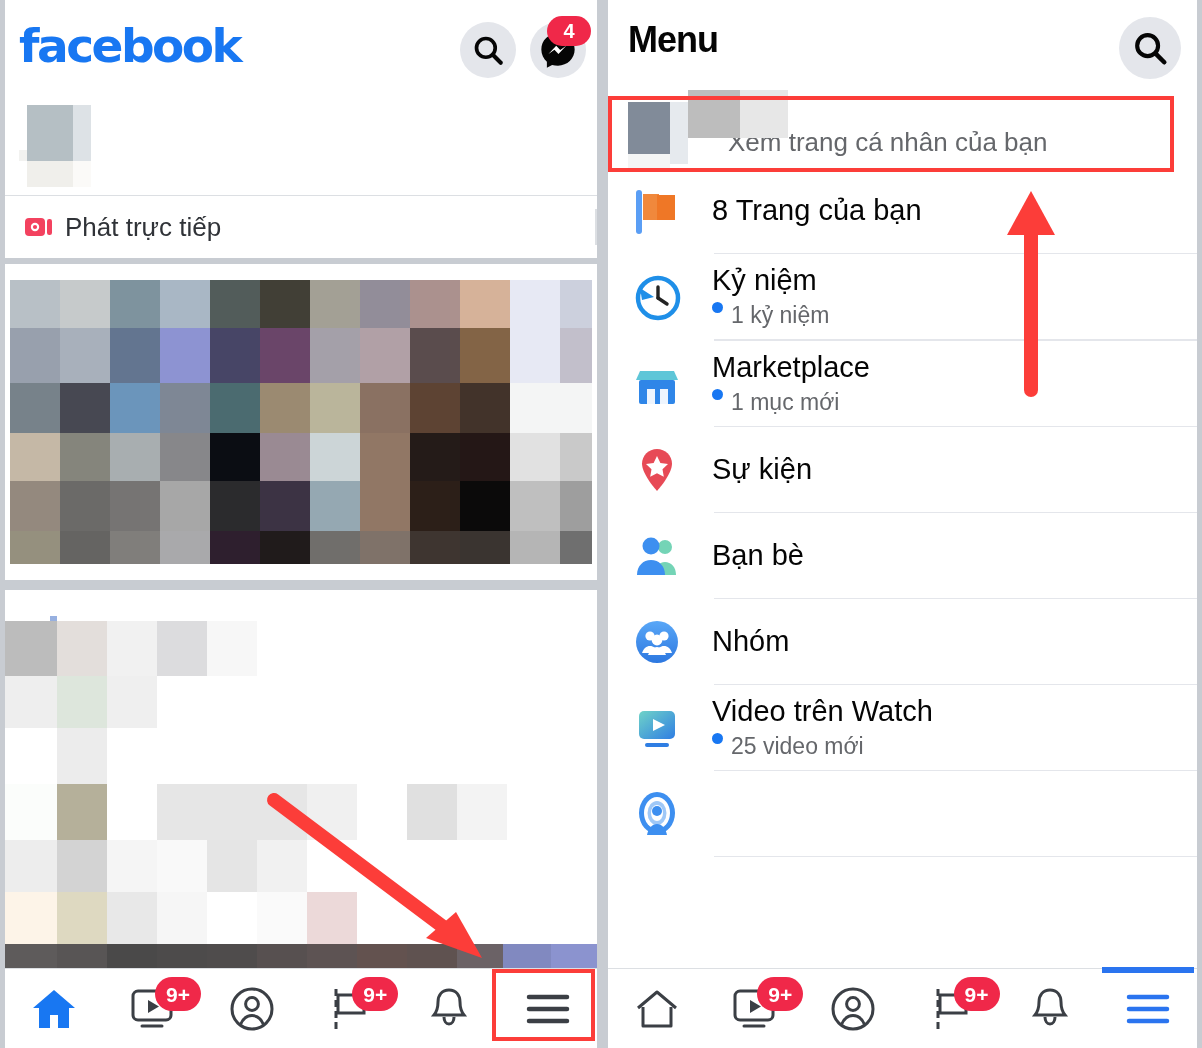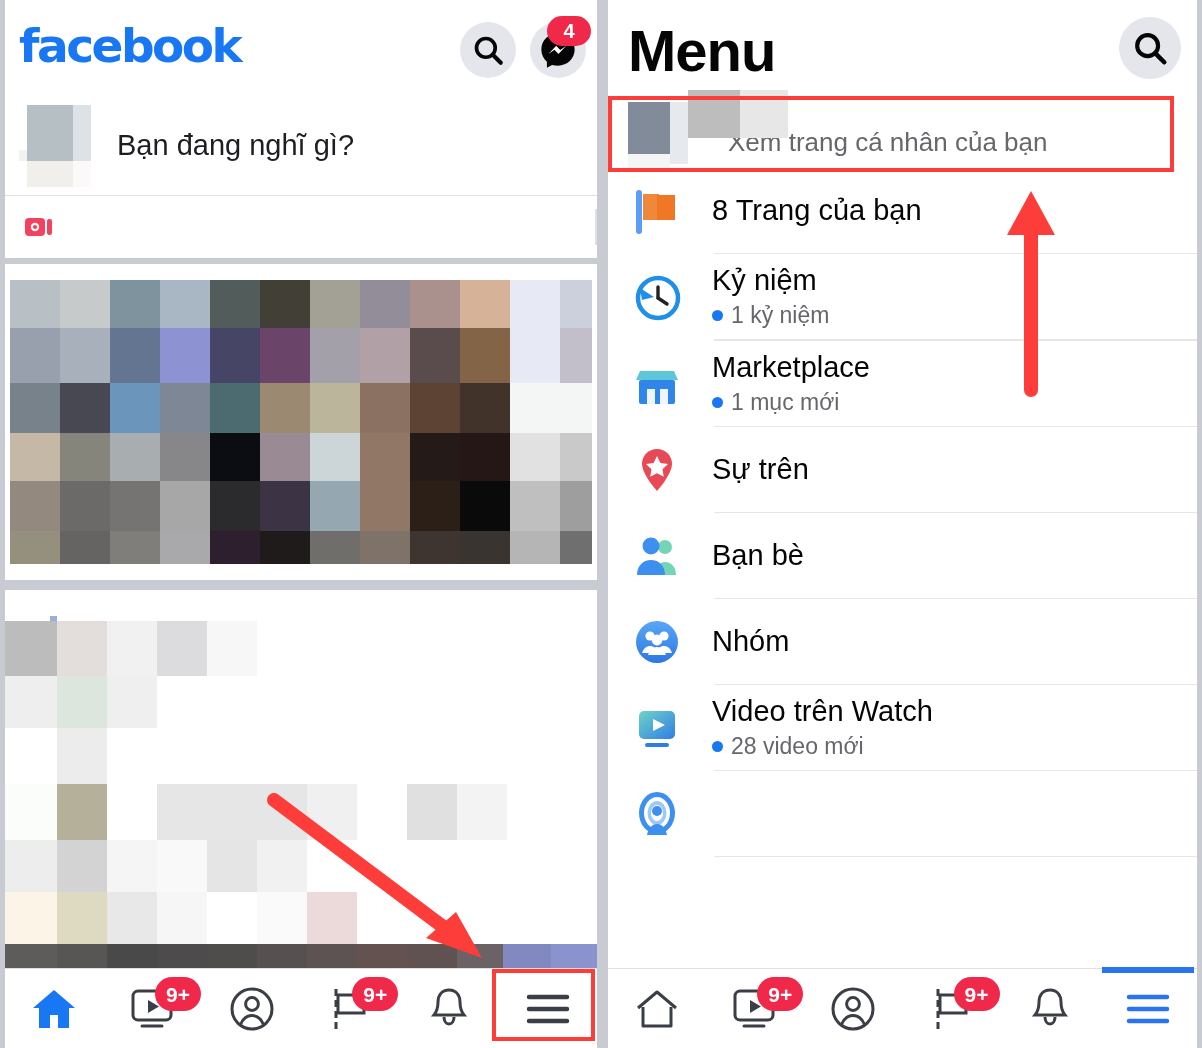--- a/index.html
+++ b/index.html
@@ -41,34 +41,34 @@
   .action:first-child{justify-content:flex-start;padding-left:20px;}
   .action-div{width:1px;height:36px;background:#dcdfe3;}
 
   
   .feed-gap{height:14px;background:#c8ccd2;}
   .mosaic{position:relative;width:100%;}
   .mosaic i{position:absolute;display:block;}
 
   
   .menu-head{height:92px;position:relative;}
-  .menu-title{position:absolute;left:20px;top:22px;font-size:58px;font-weight:bold;color:#050505;
+  .menu-title{position:absolute;left:20px;top:22px;font-size:36px;font-weight:bold;color:#050505;
               letter-spacing:-1px;line-height:1;}
   .menu-search{right:16px;top:17px;width:62px;height:62px;}
 
   .profile-row{position:relative;height:76px;margin:0 0 0 0;display:flex;align-items:flex-end;}
   .profile-mosaic{position:relative;width:90px;height:76px;margin-left:20px;}
   .profile-mosaic i{position:absolute;display:block;}
   .profile-label{font-size:26px;color:#65676b;margin-left:10px;padding-bottom:10px;}
 
   .mitem{display:flex;align-items:center;height:85px;padding-left:18px;}
   .mitem-ico{width:62px;height:62px;flex:0 0 62px;display:flex;align-items:center;justify-content:center;}
   .mitem-body{margin-left:24px;display:flex;flex-direction:column;justify-content:center;}
   .mitem-label{font-size:29px;color:#050505;line-height:1.15;}
-  .mitem-sub{font-size:23px;color:#65676b;display:flex;align-items:center;gap:8px;margin-top:5px;}
+  .mitem-sub{font-size:23px;color:#65676b;display:flex;gap:8px;margin-top:5px;}
   .dot{width:11px;height:11px;border-radius:50%;background:#1877f2;display:inline-block;}
   .mdiv{height:1px;background:#e4e6eb;margin-left:106px;}
 
   
   .botnav{position:absolute;bottom:0;left:0;right:0;height:79px;background:#fff;
           border-top:1px solid #dcdfe3;display:flex;align-items:center;}
   .navcell{flex:1;position:relative;display:flex;align-items:center;justify-content:center;height:100%;}
   .navbadge{position:absolute;top:8px;left:52%;min-width:34px;height:34px;padding:0 6px;font-size:21px;}
 
   
@@ -104,33 +104,33 @@
 
     <div class="composer">
       <div class="avatar-mosaic">
         <i style="left:0;top:0;width:8px;height:45px;background:#ffffff"></i>
         <i style="left:8px;top:0;width:46px;height:56px;background:#b5bfc4"></i>
         <i style="left:54px;top:0;width:18px;height:56px;background:#dde2e6"></i>
         <i style="left:0;top:45px;width:8px;height:11px;background:#f2f2f0"></i>
         <i style="left:8px;top:56px;width:46px;height:26px;background:#f0efeb"></i>
         <i style="left:54px;top:56px;width:18px;height:26px;background:#fbfaf8"></i>
       </div>
-      <div class="composer-text">Bạn đang nghĩ gì?</div>
     </div>
 
     <div class="sep"></div>
 
     <div class="actions">
       <div class="action">
         <svg width="30" height="24" viewBox="0 0 30 24">
           <rect x="0" y="3" width="20" height="18" rx="4" fill="#f3425f"></rect>
           <circle cx="10" cy="12" r="4.2" fill="#ffffff"></circle>
             <circle cx="10" cy="12" r="2.1" fill="#f3425f"></circle>
           <rect x="22" y="4" width="5" height="16" rx="2.2" fill="#f3425f"></rect>
         </svg>
+        <span>Phát trực tiếp</span>
       </div>
       <div class="action-div"></div>
       <div class="action-div"></div>
     </div>
 
     <div class="feed-gap" style="height:6px"></div>
 
     <div class="mosaic" style="height:316px;background:#fff">
       <div style="position:absolute;left:5px;top:16px;width:582px;height:284px;overflow:hidden">
         <i style="left:0;top:0;width:50px;height:48px;background:#b8c0c6"></i>
@@ -393,21 +393,21 @@
       <div class="mdiv"></div>
 
       <div class="mitem">
         <div class="mitem-ico">
           <svg width="58" height="58" viewBox="0 0 58 58">
             <path d="M29 8C20.7 8 14 14.6 14 22.8 14 33.6 29 50 29 50s15-16.4 15-27.2C44 14.6 37.3 8 29 8z" fill="#e74a56"></path>
             <path d="M29 15l3.4 6.9 7.6 1.1-5.5 5.3 1.3 7.5L29 32.3l-6.8 3.5 1.3-7.5-5.5-5.3 7.6-1.1z" fill="#ffffff"></path>
           </svg>
         </div>
         <div class="mitem-body">
-          <div class="mitem-label">Sự trên</div>
+          <div class="mitem-label">Sự kiện</div>
         </div>
       </div>
       <div class="mdiv"></div>
 
       <div class="mitem">
         <div class="mitem-ico">
           <svg width="58" height="58" viewBox="0 0 58 58">
             <circle cx="37" cy="20" r="7" fill="#74d4b6"></circle>
             <path d="M26 48c0-8 5-13 11-13s11 5 11 13z" fill="#74d4b6"></path>
             <circle cx="23" cy="19" r="8.5" fill="#3d8ff0"></circle>
@@ -455,21 +455,21 @@
               </defs>
             <rect x="11" y="12" width="36" height="28" rx="5" fill="url(#gwa)"></rect>
             <path d="M25 20l12 6-12 6z" fill="#ffffff"></path>
             <rect x="17" y="44" width="24" height="4" rx="2" fill="#2f7ee3"></rect>
           </svg>
         </div>
         <div class="mitem-body">
           <div class="mitem-label">Video trên Watch</div>
           <div class="mitem-sub">
             <span class="dot"></span>
-            <span>28 video mới</span>
+            <span>25 video mới</span>
           </div>
         </div>
       </div>
       <div class="mdiv"></div>
 
       <div class="mitem">
         <div class="mitem-ico">
           <svg width="58" height="58" viewBox="0 0 58 58">
             <ellipse cx="29" cy="28" rx="18" ry="21" fill="#3d8ff0"></ellipse>
             <ellipse cx="29" cy="28" rx="13" ry="16" fill="#fff"></ellipse>

